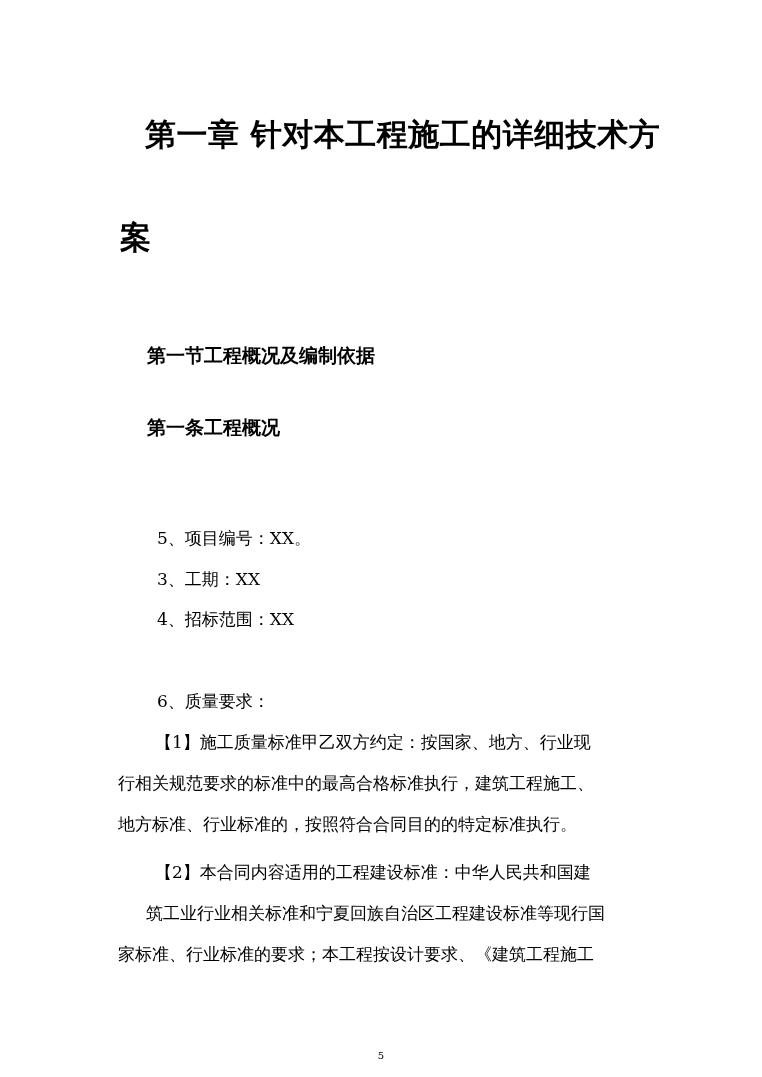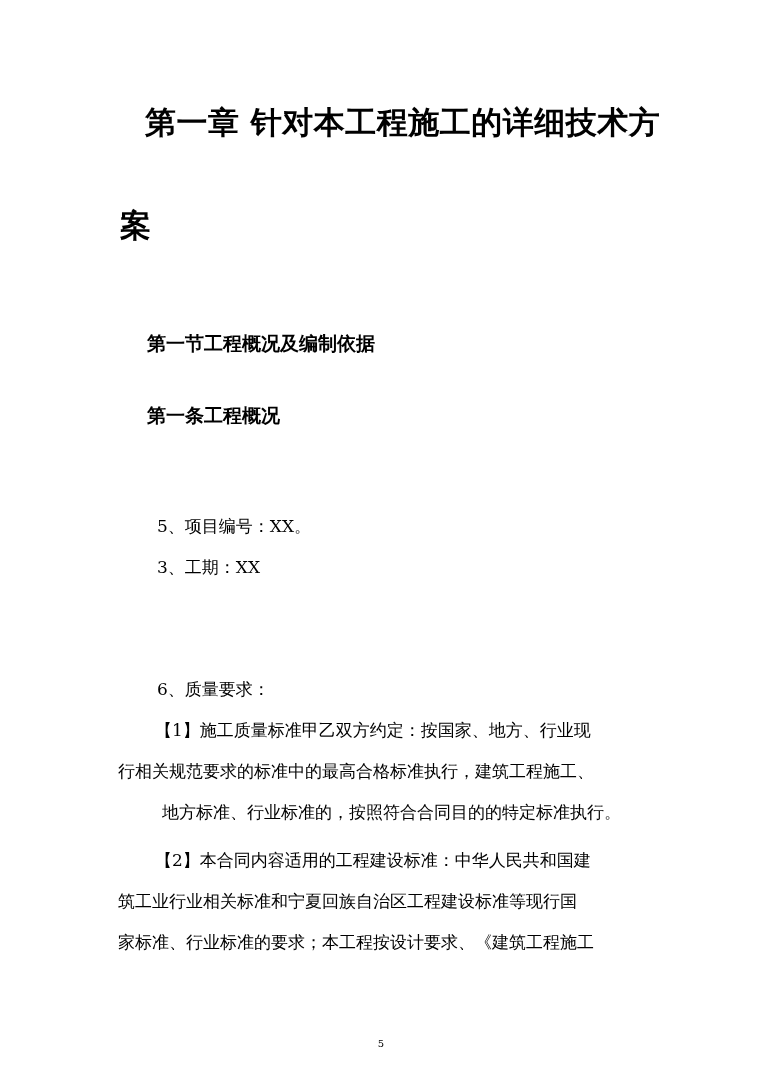--- a/index.html
+++ b/index.html
@@ -1,17 +1,17 @@
 <!DOCTYPE html>
 <html><head>
   <meta charset="utf-8">
   <style>
     html, body { margin: 0; padding: 0; background: #ffffff; }
     body { width: 762px; height: 1077px; position: relative; overflow: hidden; color: #000; }
-    .page { position: absolute; left: 0; top: 0; width: 762px; height: 847px; background: #fff; }
+    .page { position: absolute; left: 0; top: 12px; width: 762px; height: 847px; background: #fff; }
     .title-line1 {
       position: absolute; left: 145px; top: 102px;
       font-family: "DejaVu Serif", serif; font-weight: bold; font-size: 31px;
       letter-spacing: 0.5px; white-space: nowrap; line-height: 40px;
     }
     .title-line2 {
       position: absolute; left: 120px; top: 205px;
       font-family: "DejaVu Serif", serif; font-weight: bold; font-size: 31px; line-height: 40px;
     }
     .h-section {
@@ -39,28 +39,29 @@
 <div class="page">
 
   <div class="title-line1">第一章  针对本工程施工的详细技术方</div>
   <div class="title-line2">案</div>
 
   <div class="h-section" style="top:402px;">第一条工程概况</div>
   <div class="h-section" style="top:330px;">第一节工程概况及编制依据</div>
 
   <div class="list-item" style="top:514px;">5、项目编号：XX。</div>
   <div class="list-item" style="top:555px;">3、工期：XX</div>
+  <div class="list-item" style="top:595px;">4、招标范围：XX</div>
   <div class="list-item" style="top:677px;">6、质量要求：</div>
 
   <div>
     <div class="para-line indent" style="top:718px;">【1】施工质量标准甲乙双方约定：按国家、地方、行业现</div>
     <div class="para-line" style="top:759px;">行相关规范要求的标准中的最高合格标准执行，建筑工程施工、</div>
-    <div class="para-line" style="top:800px;margin-left:44px;">地方标准、行业标准的，按照符合合同目的的特定标准执行。</div>
+    <div class="para-line" style="top:800px;">地方标准、行业标准的，按照符合合同目的的特定标准执行。</div>
   </div>
 
   <div>
     <div class="para-line indent" style="top:848px;">【2】本合同内容适用的工程建设标准：中华人民共和国建</div>
-    <div class="para-line" style="top:889px;">筑工业行业相关标准和宁夏回族自治区工程建设标准等现行国</div>
+    <div class="para-line" style="top:889px;margin-left:28px;">筑工业行业相关标准和宁夏回族自治区工程建设标准等现行国</div>
     <div class="para-line" style="top:930px;">家标准、行业标准的要求；本工程按设计要求、《建筑工程施工</div>
   </div>
 
   <div class="page-number">5</div>
 </div>
 
 </body></html>

